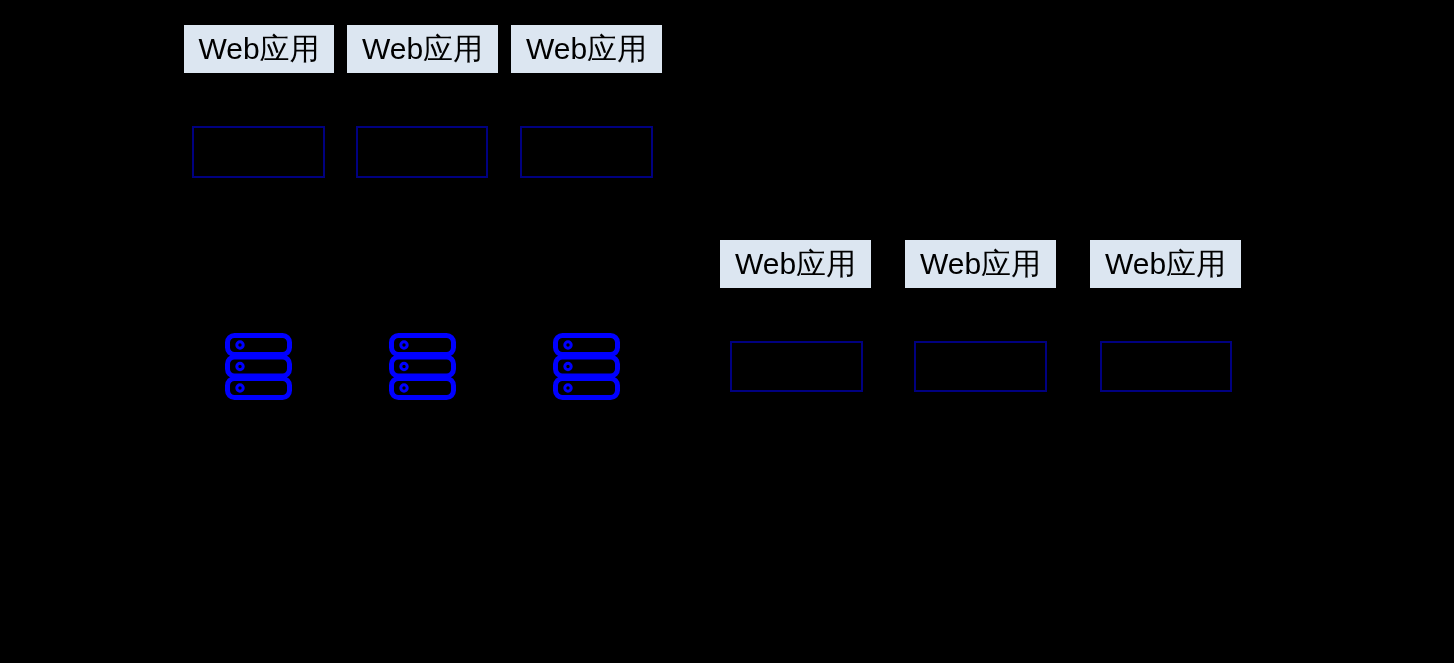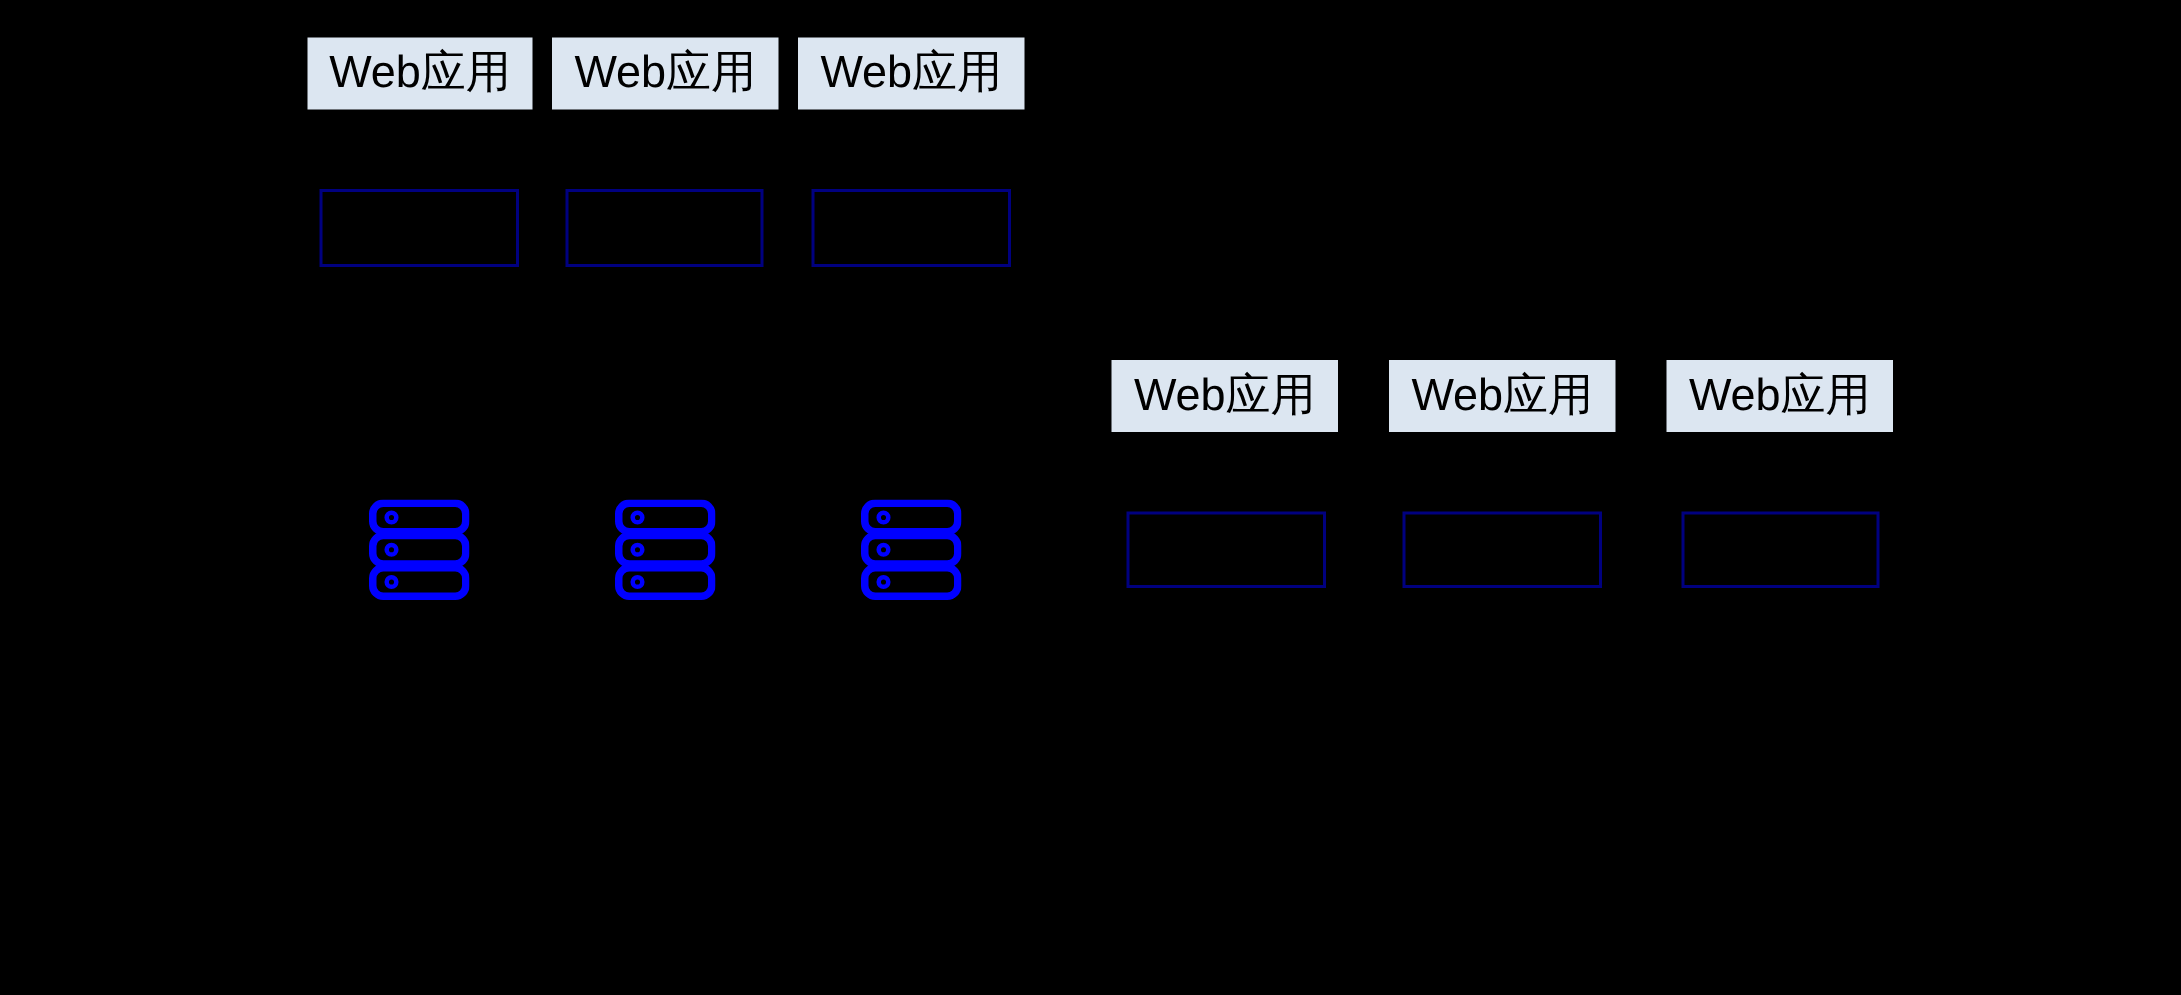--- a/index.html
+++ b/index.html
@@ -16,21 +16,20 @@
   }
   #canvas {
     position: absolute;
     left: 0; top: 0;
     width: 1454px;
     height: 663px;
     background: #000000;
   }
   .node {
     position: absolute;
-    margin-left: 21px;
   }
   
   .app-label {
     background: #dce6f1;
     color: #000000;
     display: flex;
     align-items: center;
     justify-content: center;
     font-size: 30px;
     line-height: 1;

